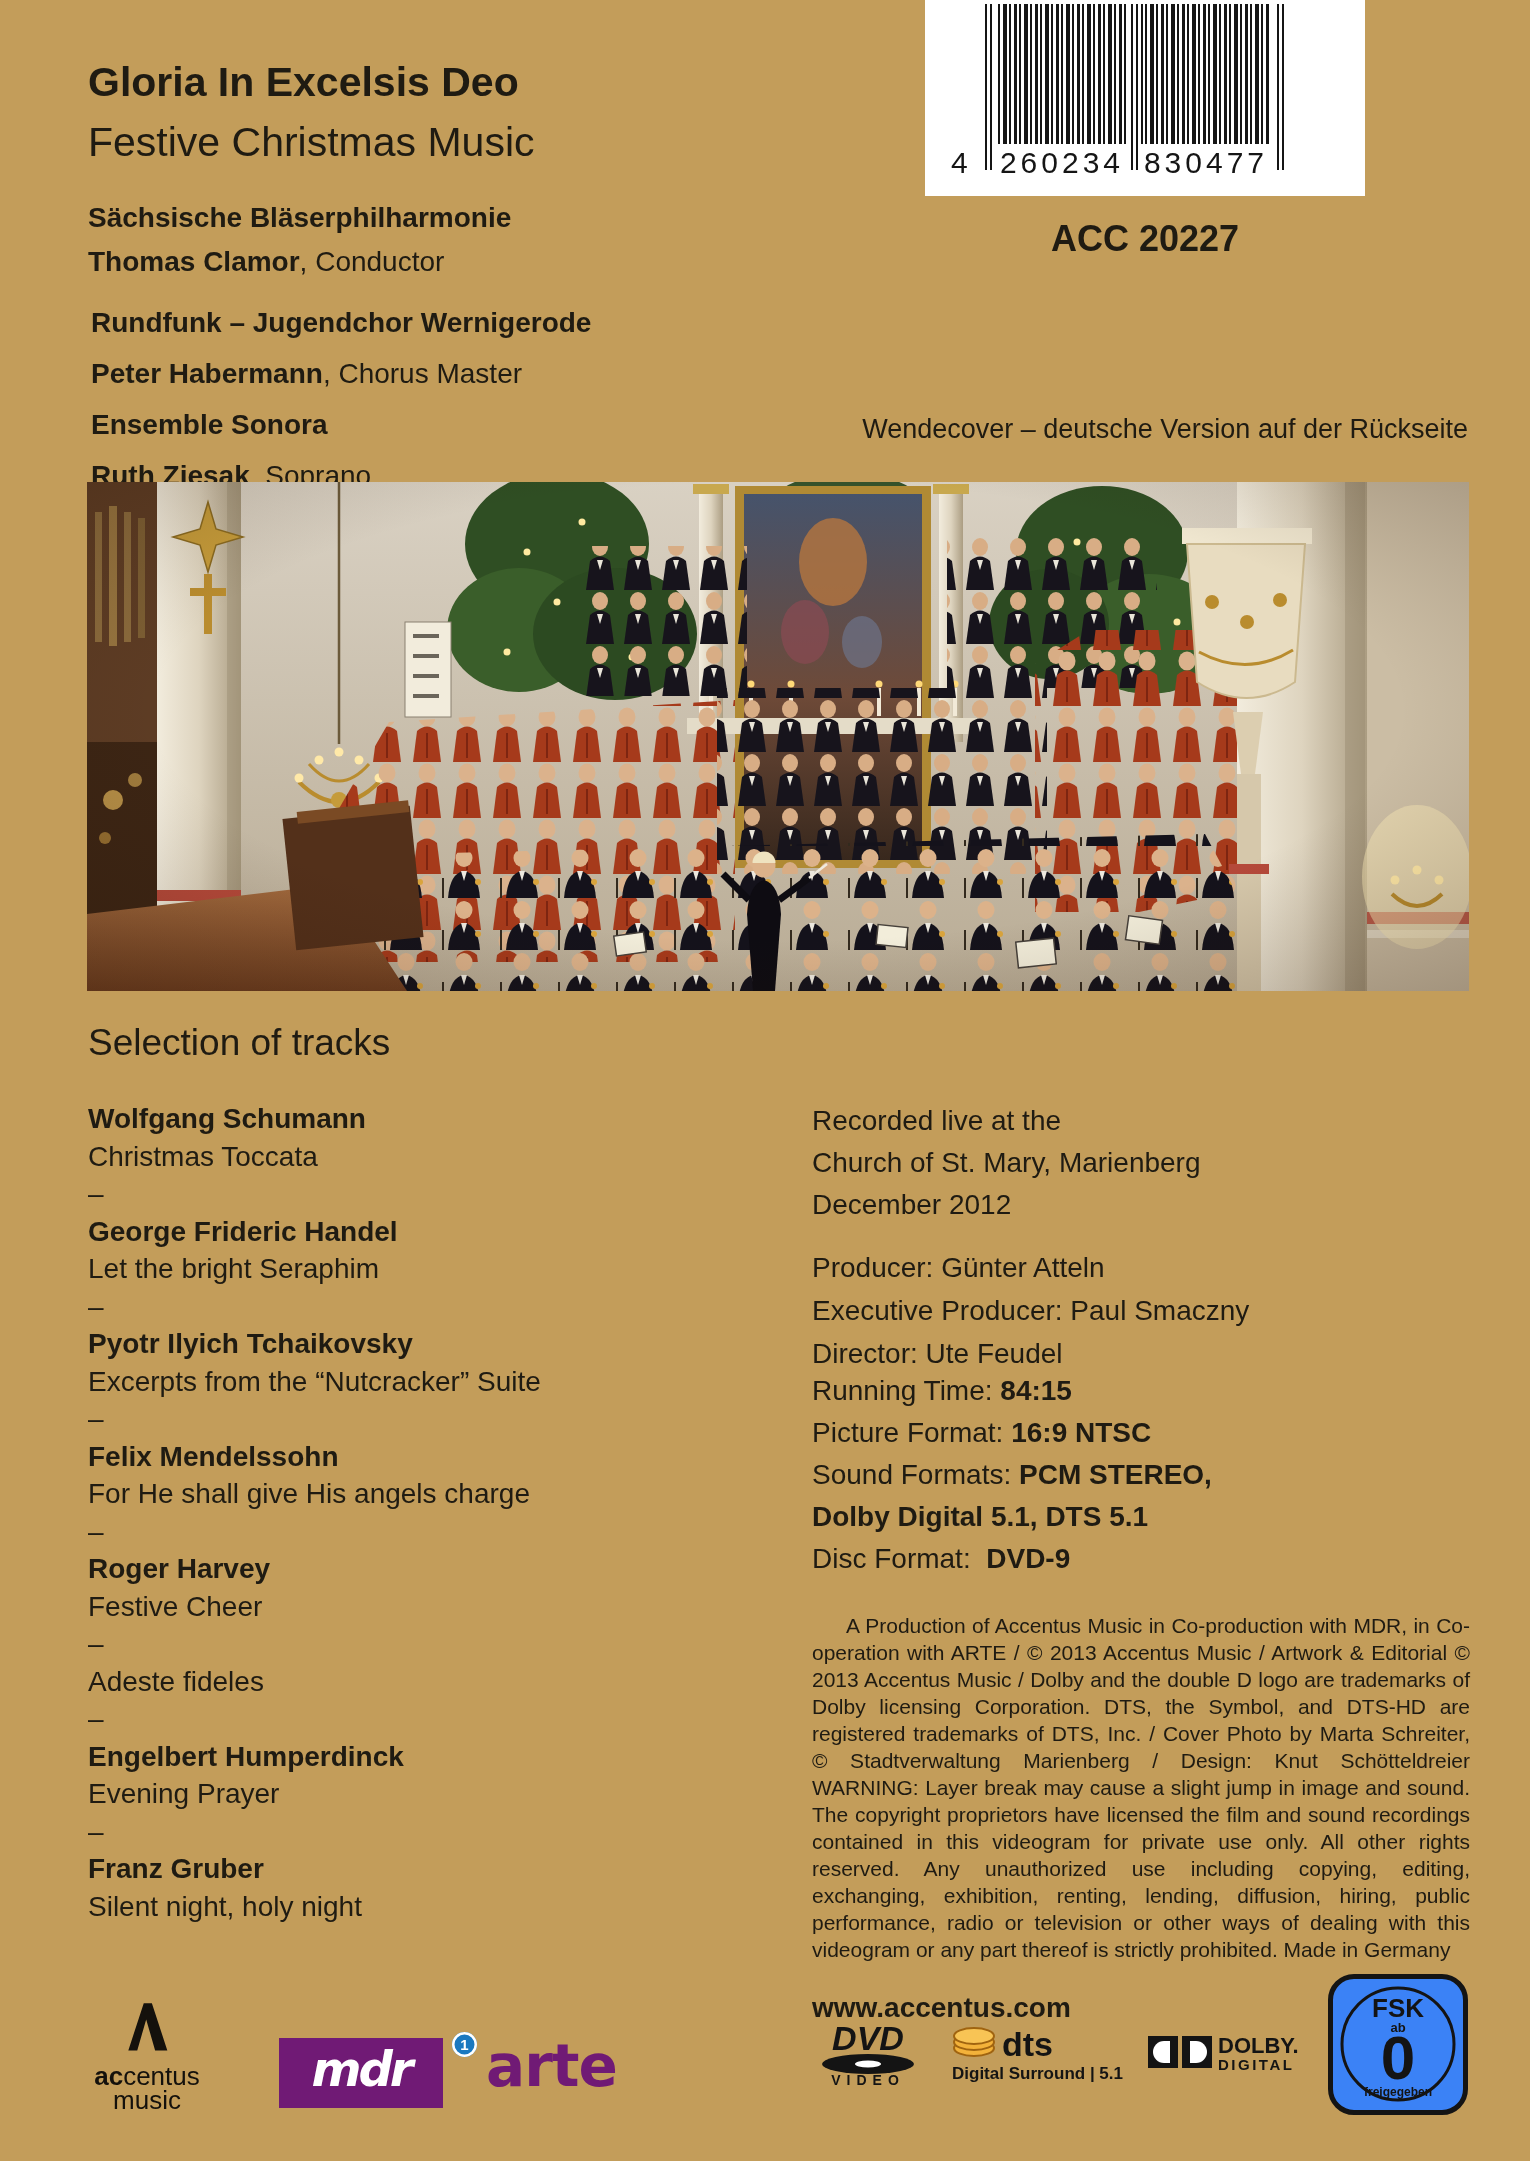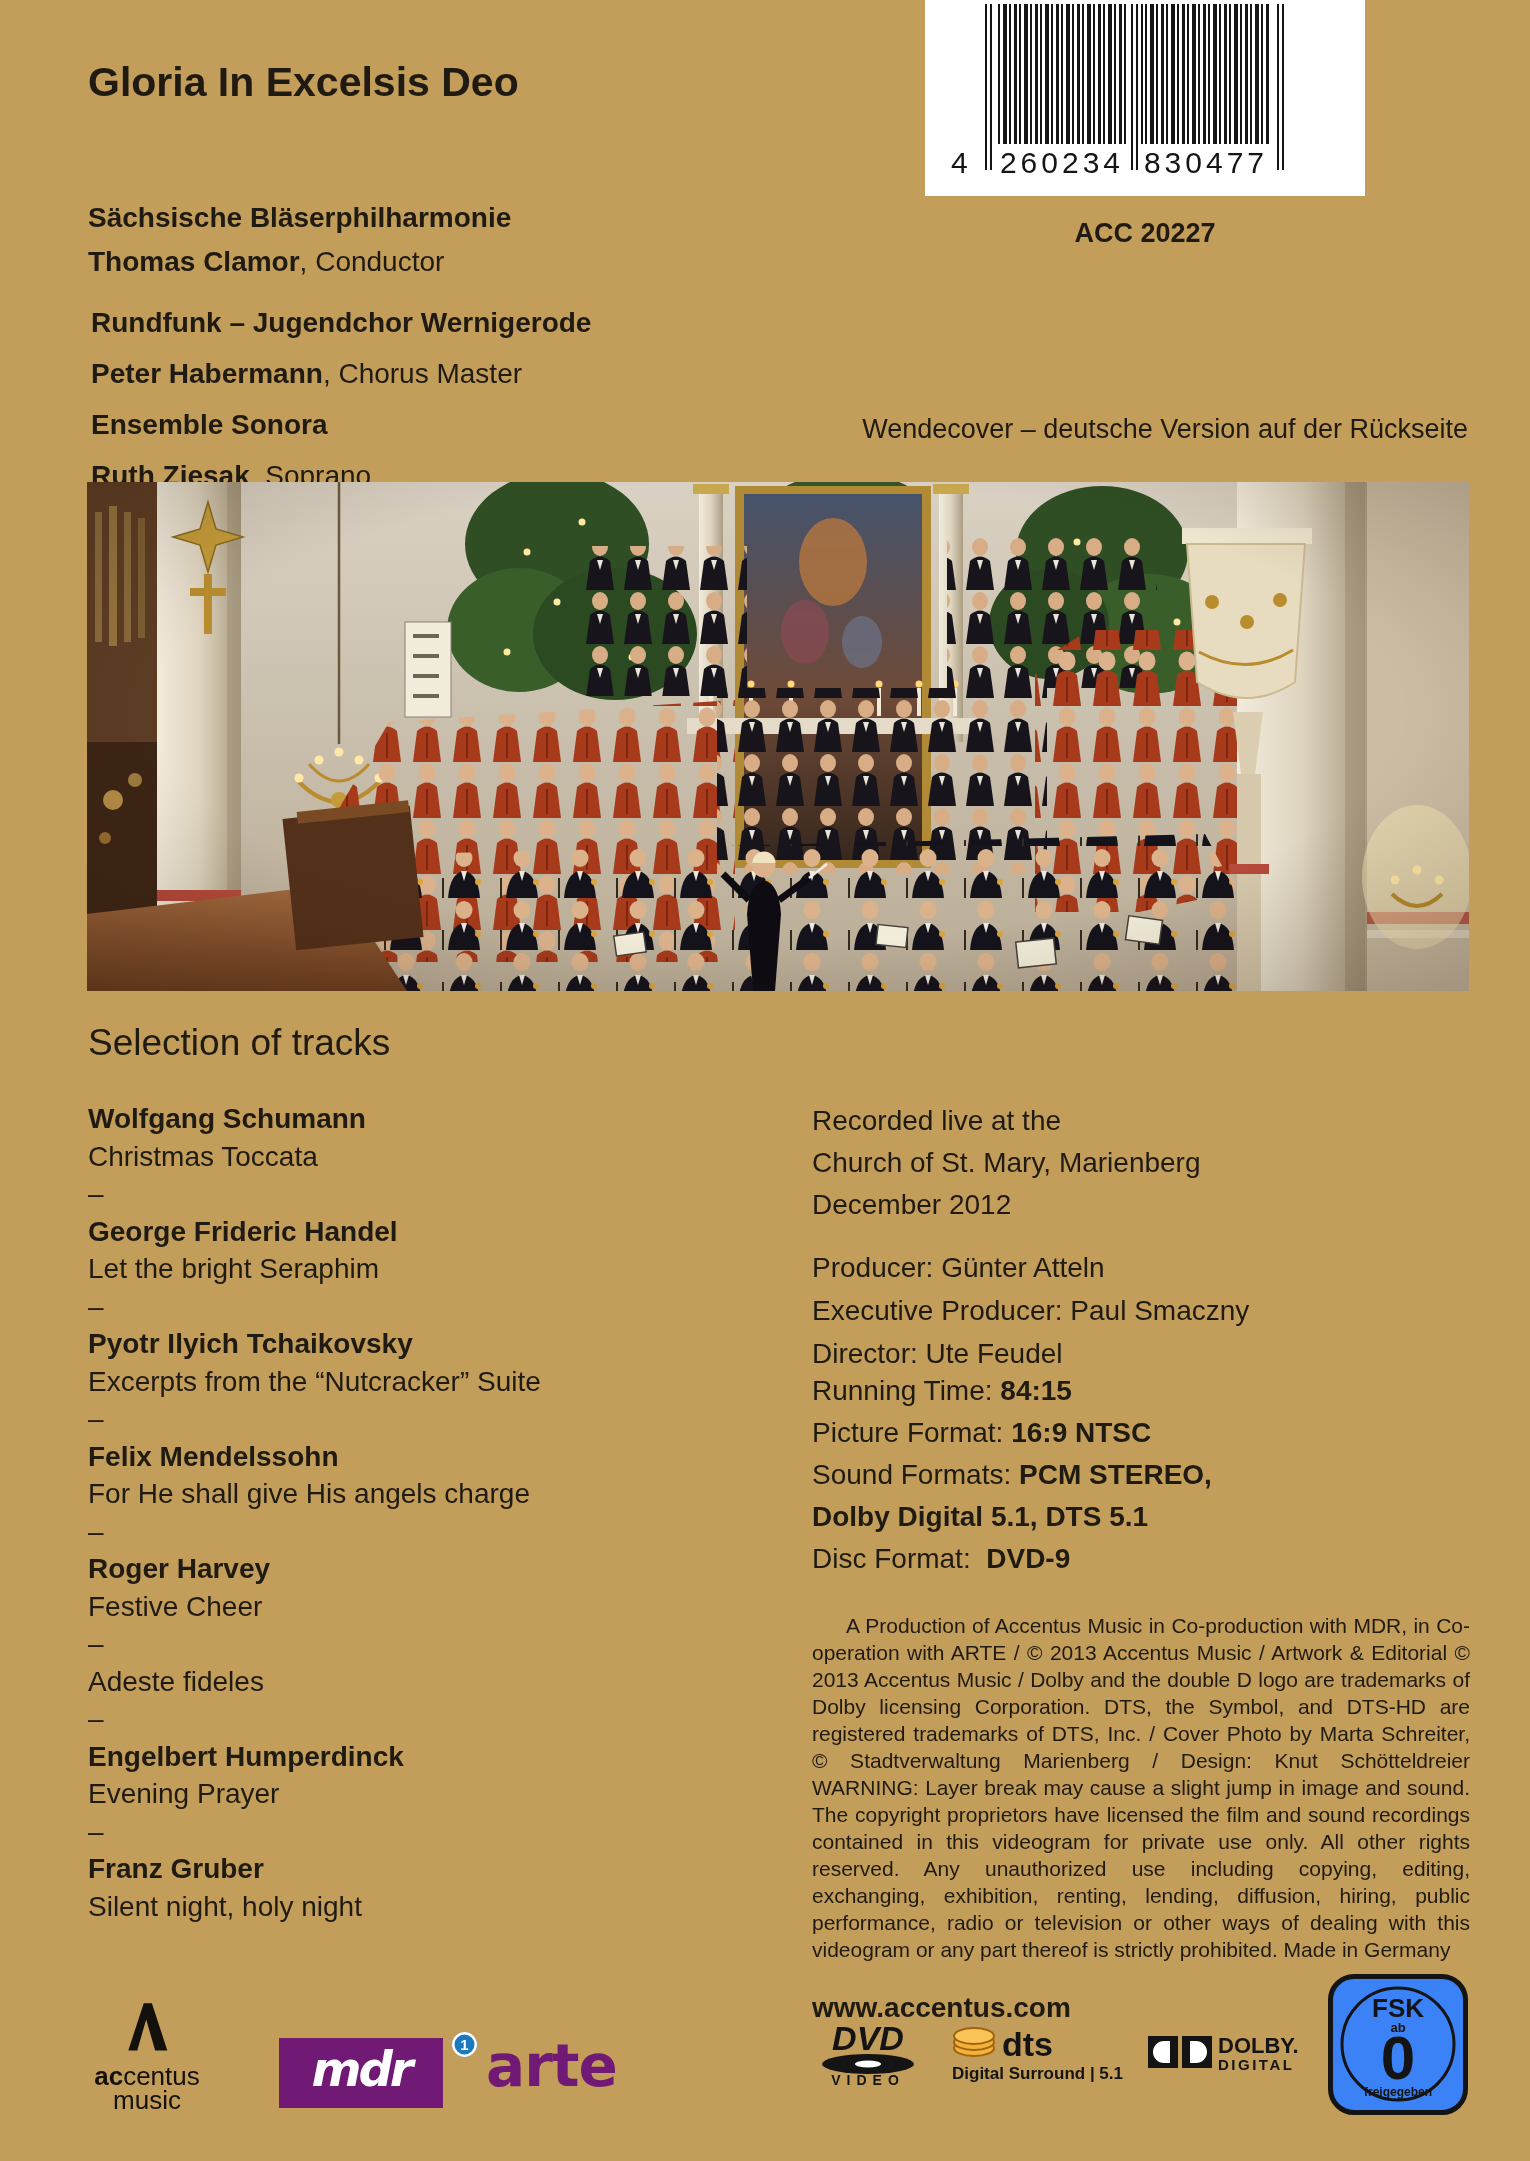--- a/index.html
+++ b/index.html
@@ -17,21 +17,21 @@
   #perf-group1{left:88px;top:196px;font-size:28px;line-height:44px;}
   #perf-group2{left:91px;top:297px;font-size:28px;line-height:51px;}
   .perf-name{font-weight:700;}
 
   
   #barcode-box{left:925px;top:0;width:440px;height:196px;background:#ffffff;}
   .bc-digit{position:absolute;top:146px;font-size:30px;color:#151515;}
   #bc-lead{left:26px;}
   #bc-g1{left:72px;width:130px;text-align:center;letter-spacing:4px;}
   #bc-g2{left:216px;width:130px;text-align:center;letter-spacing:4px;}
-  #catalog-number{left:925px;top:218px;width:440px;text-align:center;font-size:27px;font-weight:700;}
+  #catalog-number{left:925px;top:218px;width:440px;text-align:center;font-size:36px;font-weight:700;}
   #wendecover-note{left:700px;top:414px;width:768px;text-align:right;font-size:27px;}
 
   
   #concert-photo{left:87px;top:482px;width:1382px;height:509px;display:block;}
 
   
   #tracks-heading{left:88px;top:1022px;font-size:37px;}
   #track-list{left:88px;top:1100px;width:660px;font-size:28px;line-height:37.5px;}
   .track-composer{font-weight:700;}
 
@@ -60,20 +60,21 @@
   #logo-dts{left:950px;top:2024px;}
   #logo-dolby{left:1148px;top:2036px;}
   #fsk-badge{left:1328px;top:1974px;width:140px;height:141px;background:#3b82f6;
     border:5px solid #141414;border-radius:26px;box-sizing:border-box;}
 </style>
 </head>
 <body>
 
 <div class="abs" id="title-block">
   <div id="title-line">Gloria In Excelsis Deo</div>
+  <div id="subtitle-line">Festive Christmas Music</div>
 </div>
 
 <div class="abs" id="perf-group1">
   <div><span class="perf-name">Sächsische Bläserphilharmonie</span><span class="perf-role"></span></div>
   <div><span class="perf-name">Thomas Clamor</span><span class="perf-role">, Conductor</span></div>
 </div>
 
 <div class="abs" id="perf-group2">
   <div><span class="perf-name">Rundfunk – Jugendchor Wernigerode</span><span class="perf-role"></span></div>
   <div><span class="perf-name">Peter Habermann</span><span class="perf-role">, Chorus Master</span></div>

